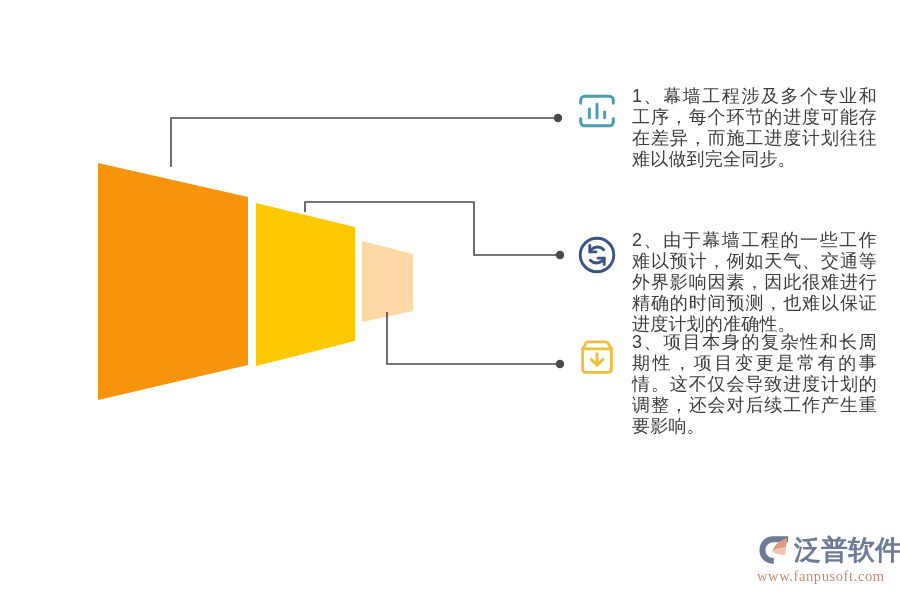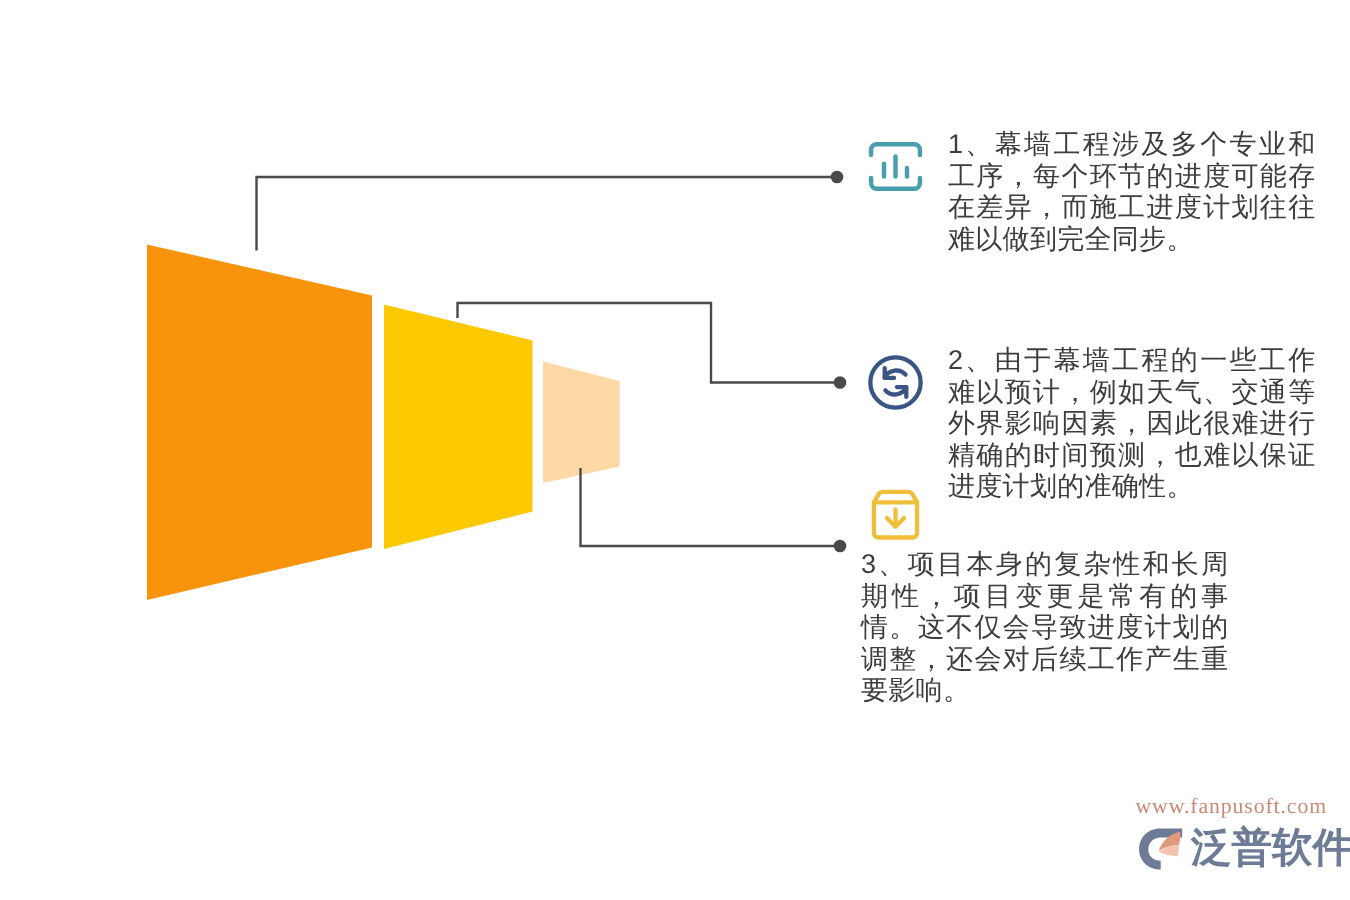--- a/index.html
+++ b/index.html
@@ -42,21 +42,21 @@
     font-size: 18px;
     line-height: 21px;
     color: #3d3d3d;
     letter-spacing: 0.2px;
     width: 245px;
     text-align: justify;
     font-family: "Liberation Sans", "DejaVu Sans", sans-serif;
   }
   #item-1 { left: 574px; top: 86px; }
   #item-2 { left: 574px; top: 230px; }
-  #item-3 { left: 574px; top: 318px; flex-direction: column; }
+  #item-3 { left: 574px; top: 332px; }
 
   
   #logo {
     position: absolute;
     left: 757px;
     top: 531px;
     width: 138px;
     height: 62px;
   }
   #logo-row {
@@ -143,26 +143,26 @@
         <path d="M9 15.5 L12.5 9.5 A3 3 0 0 1 15 8.2 L33 8.2 A3 3 0 0 1 35.5 9.5 L39 15.5"></path>
         <path d="M9 15.5 L39 15.5 L39 37 A3 3 0 0 1 36 40 L12 40 A3 3 0 0 1 9 37 Z"></path>
         <path d="M24 20.5 L24 32"></path>
         <path d="M18 26.5 L24 32.5 L30 26.5"></path>
       </svg>
     </span>
     <div class="item-text">3、项目本身的复杂性和长周期性，项目变更是常有的事情。这不仅会导致进度计划的调整，还会对后续工作产生重要影响。</div>
   </div>
 
   <div id="logo">
-    <div id="logo-url">www.fanpusoft.com</div>
     <div id="logo-row">
       <span id="logo-mark">
         <svg viewBox="0 0 36 34" width="34" height="32">
           <path d="M17.5 2.5 C8.5 2.5 2.5 9 2.5 17.2 C2.5 25.4 8.8 31.6 17.8 31.6 L17.8 25.4 C12.6 25.4 9 22 9 17.2 C9 12.4 12.6 8.8 17.8 8.8 L33 8.8 L33 2.5 Z" fill="#6d7b96"></path>
           <path d="M31.5 4.6 C24 6.6 18.6 11.4 16.4 18.5 C19.2 16.5 24 14.6 30.6 14 C31.8 11 32 7.2 31.5 4.6 Z" fill="#e09a7e"></path>
           <path d="M16.3 18.8 C18.8 20.2 23 21.8 29.6 22.2 C30.4 19.6 30.8 16.6 30.7 14.1 C24.2 14.7 19.2 16.7 16.3 18.8 Z" fill="#f2c3ad"></path>
         </svg>
       </span>
       <span id="logo-wordmark">泛普软件</span>
     </div>
+    <div id="logo-url">www.fanpusoft.com</div>
   </div>
 
 </div>
 
 </body></html>

